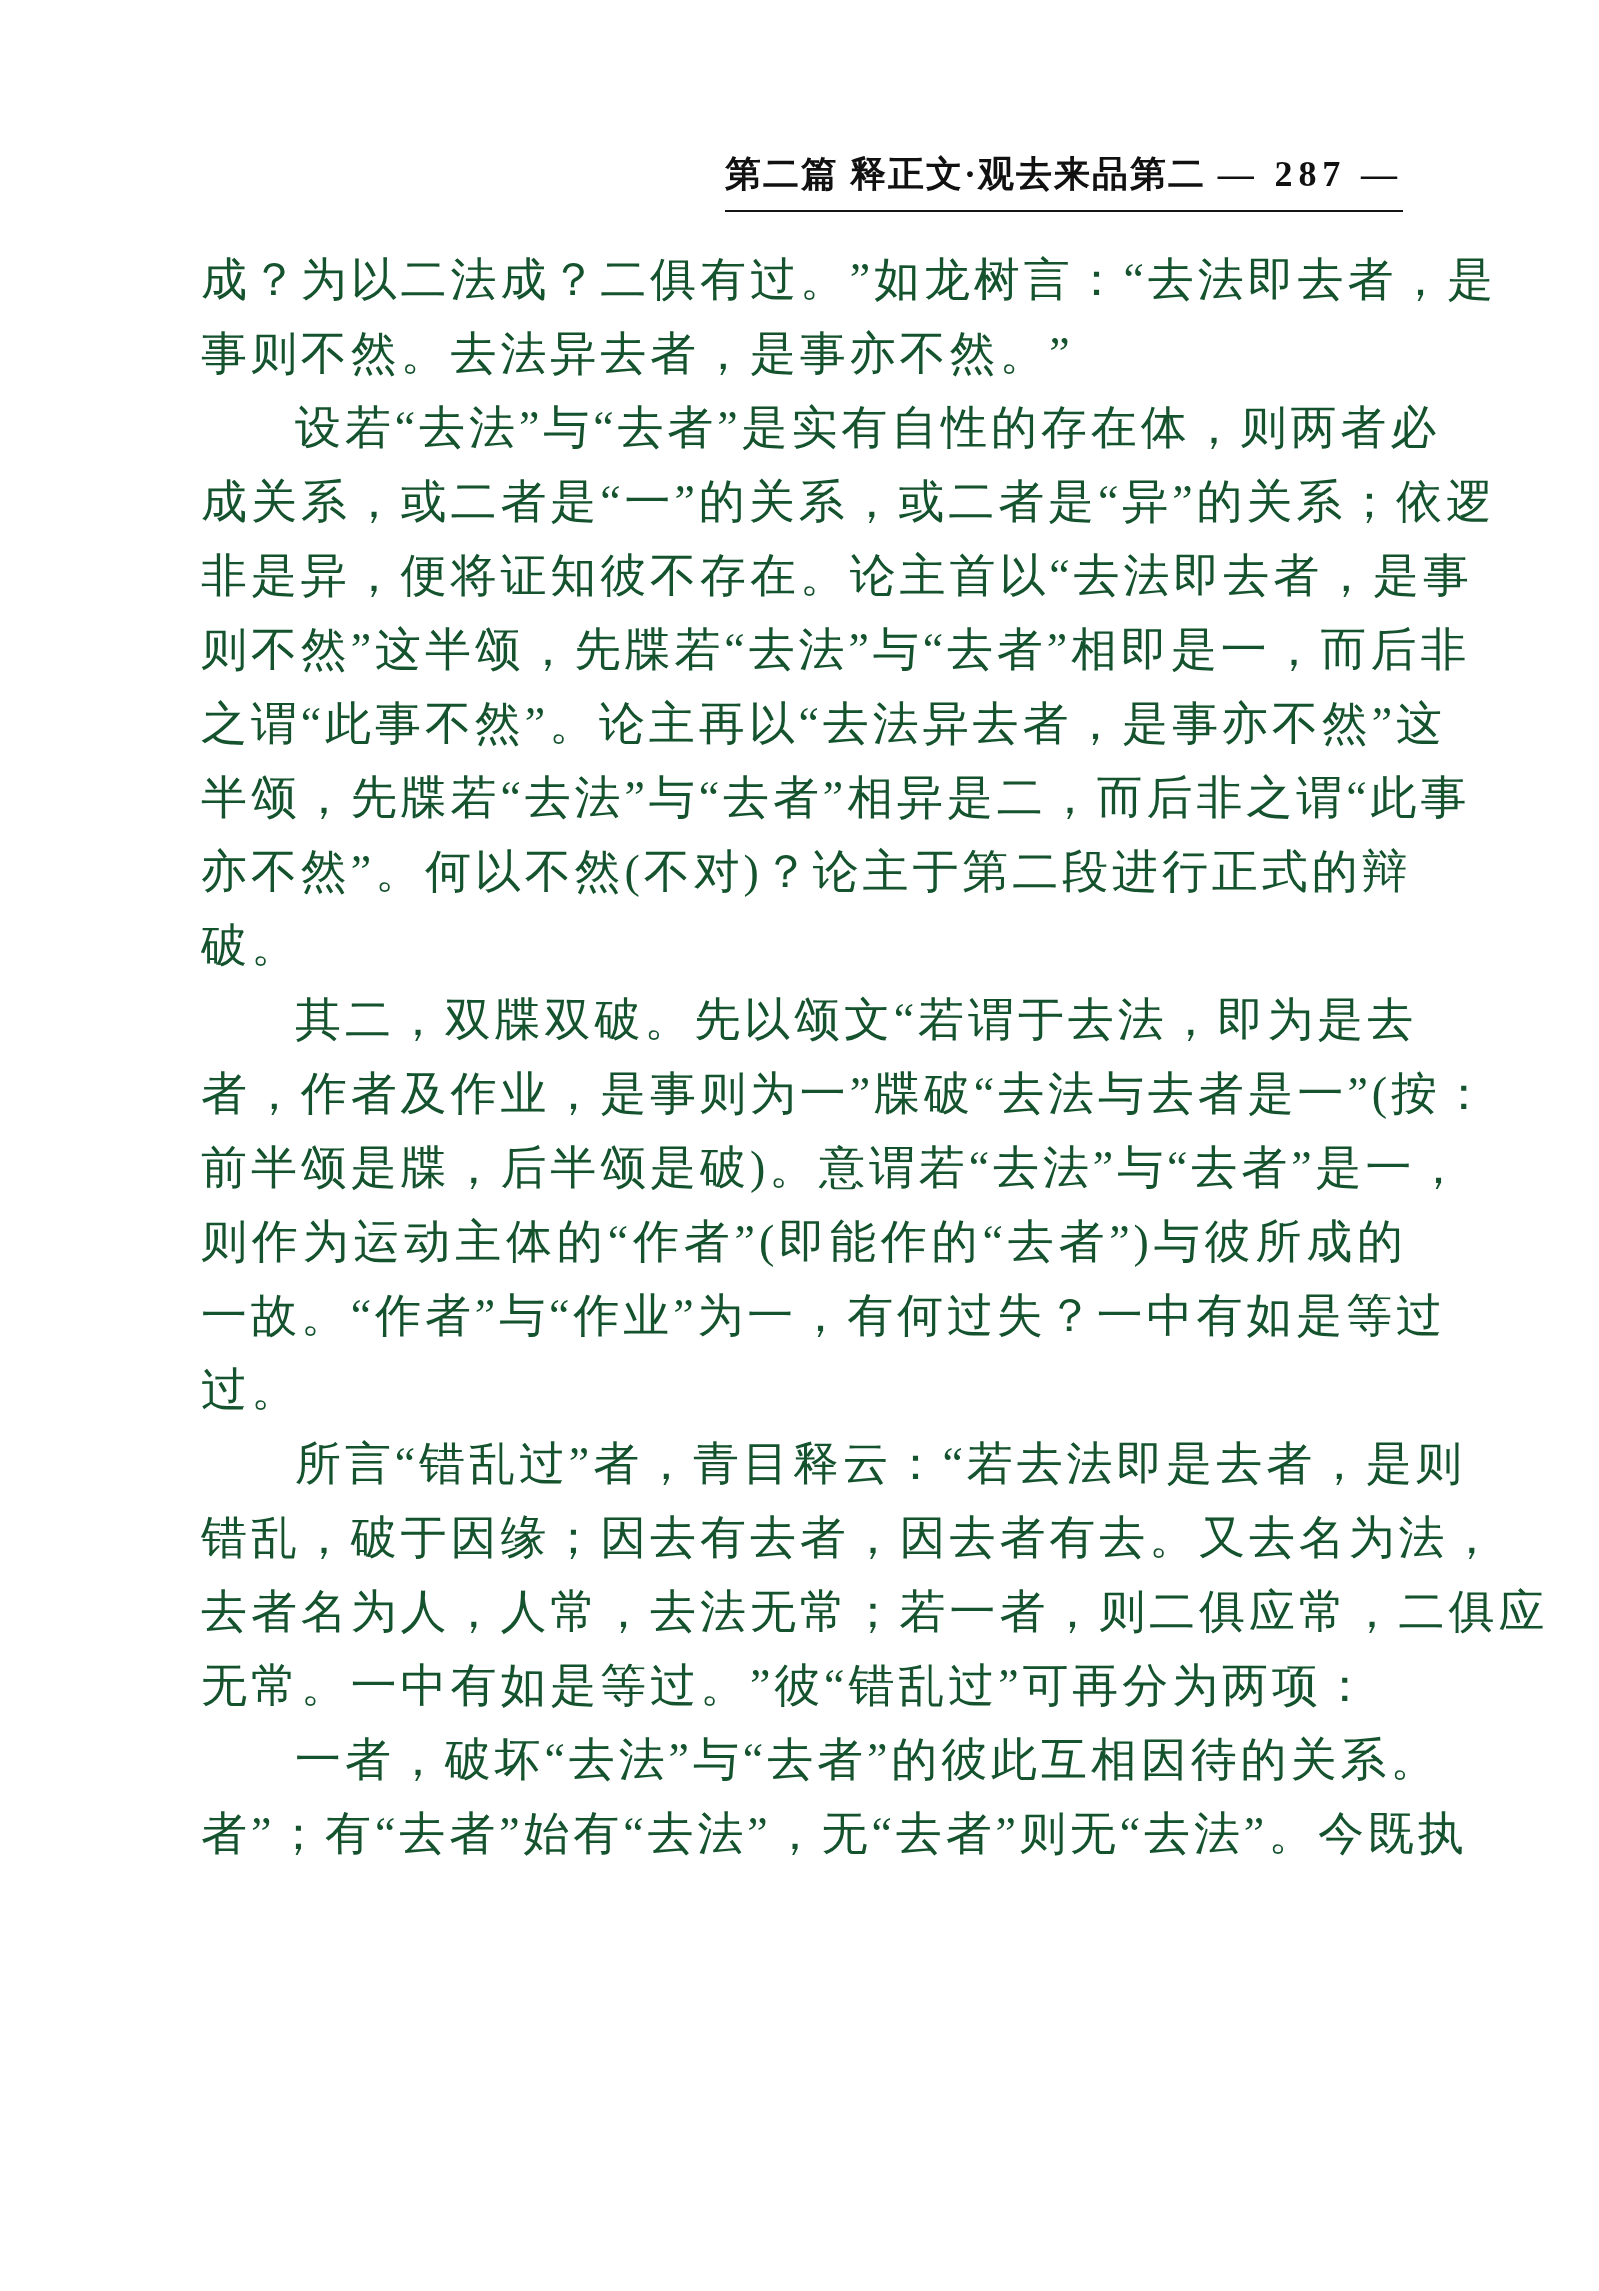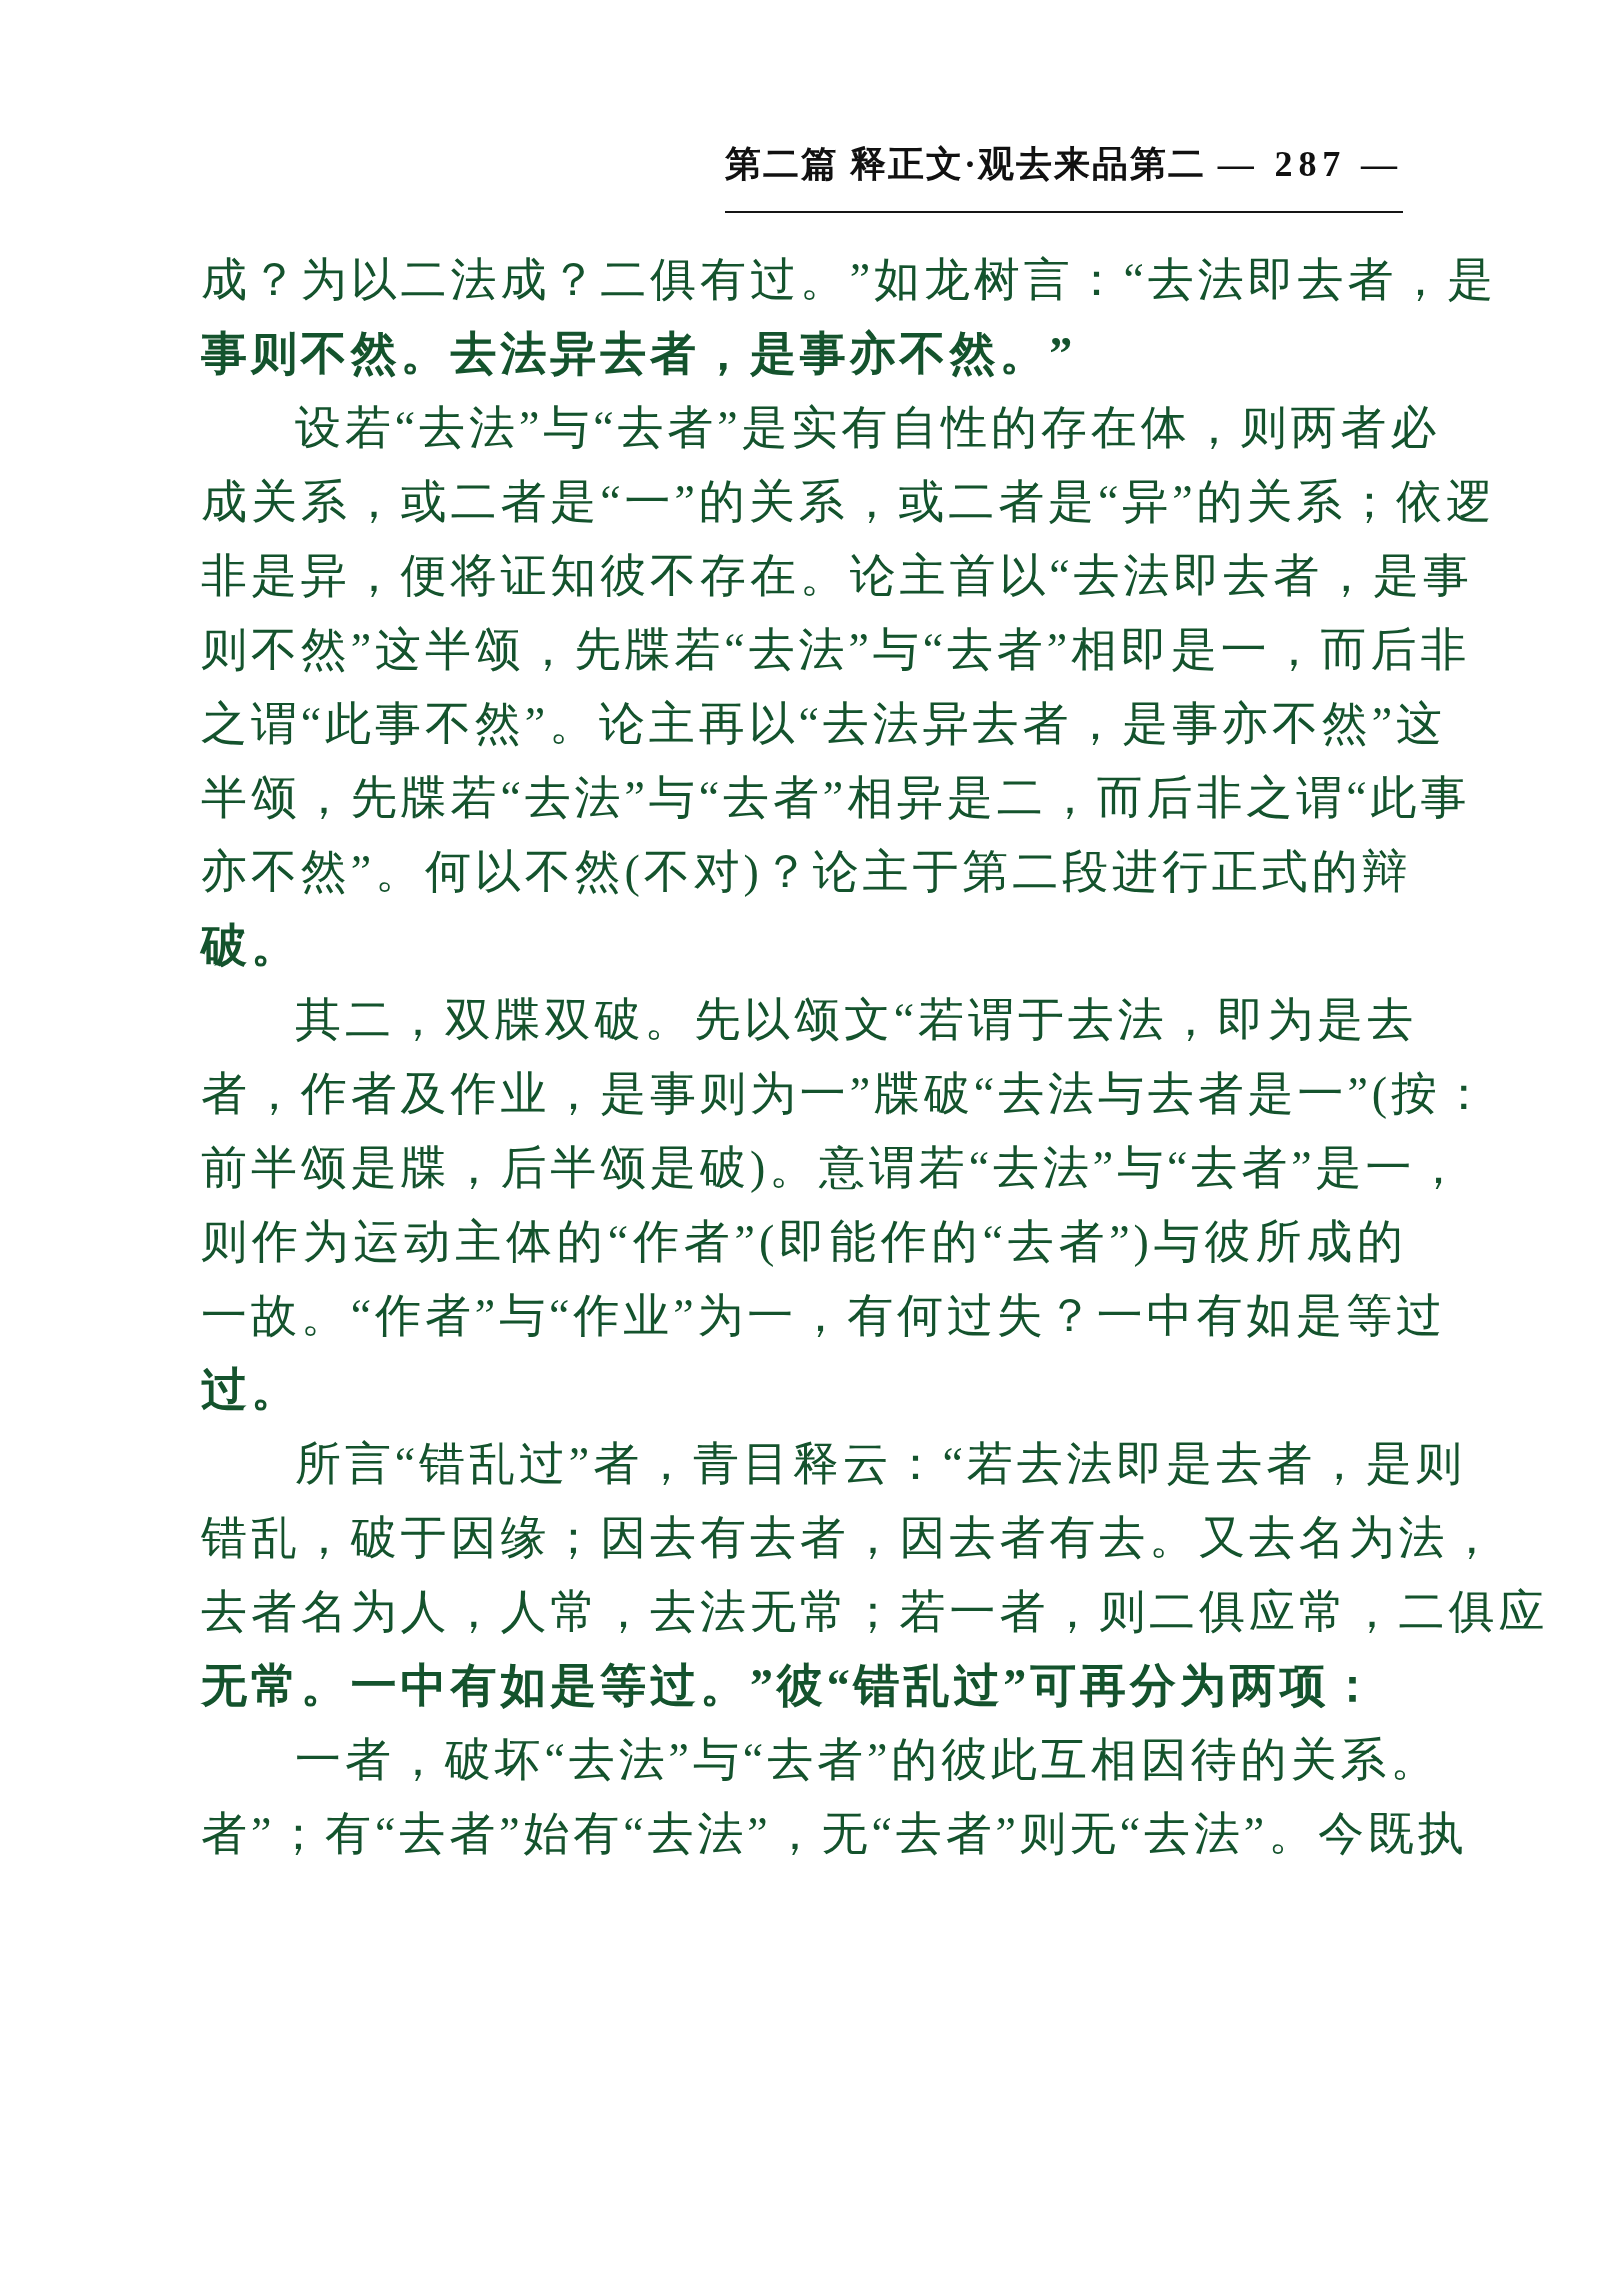--- a/index.html
+++ b/index.html
@@ -12,24 +12,24 @@
     width: 1600px;
     height: 2292px;
     background: #ffffff;
     color: #111111;
     font-family: "Liberation Serif", "DejaVu Serif", serif;
     overflow: hidden;
   }
   
   .running-head {
     position: absolute;
-    top: 140px;
+    top: 150px;
     left: 725px;
     width: 678px;
-    padding-bottom: 22px;
+    padding-bottom: 11px;
     border-bottom: 2.9px solid #151515;
     font-size: 36px;
     font-weight: 700;
     letter-spacing: 2px;
     white-space: nowrap;
     display: flex;
     justify-content: space-between;
     align-items: baseline;
   }
   .running-head .head-title {
@@ -57,21 +57,20 @@
     text-align-last: justify;
     white-space: nowrap;
     overflow: visible;
   }
   .line.indent {
     padding-left: 94px;
   }
   .line.no-fill {
     text-align: left;
     text-align-last: left;
-    font-weight: bold;
   }
 </style>
 </head>
 <body>
 
 <div class="page">
 
   <div class="running-head">
     <span class="head-title">第二篇 释正文·观去来品第二</span>
     <span class="head-page">— 287 —</span>

